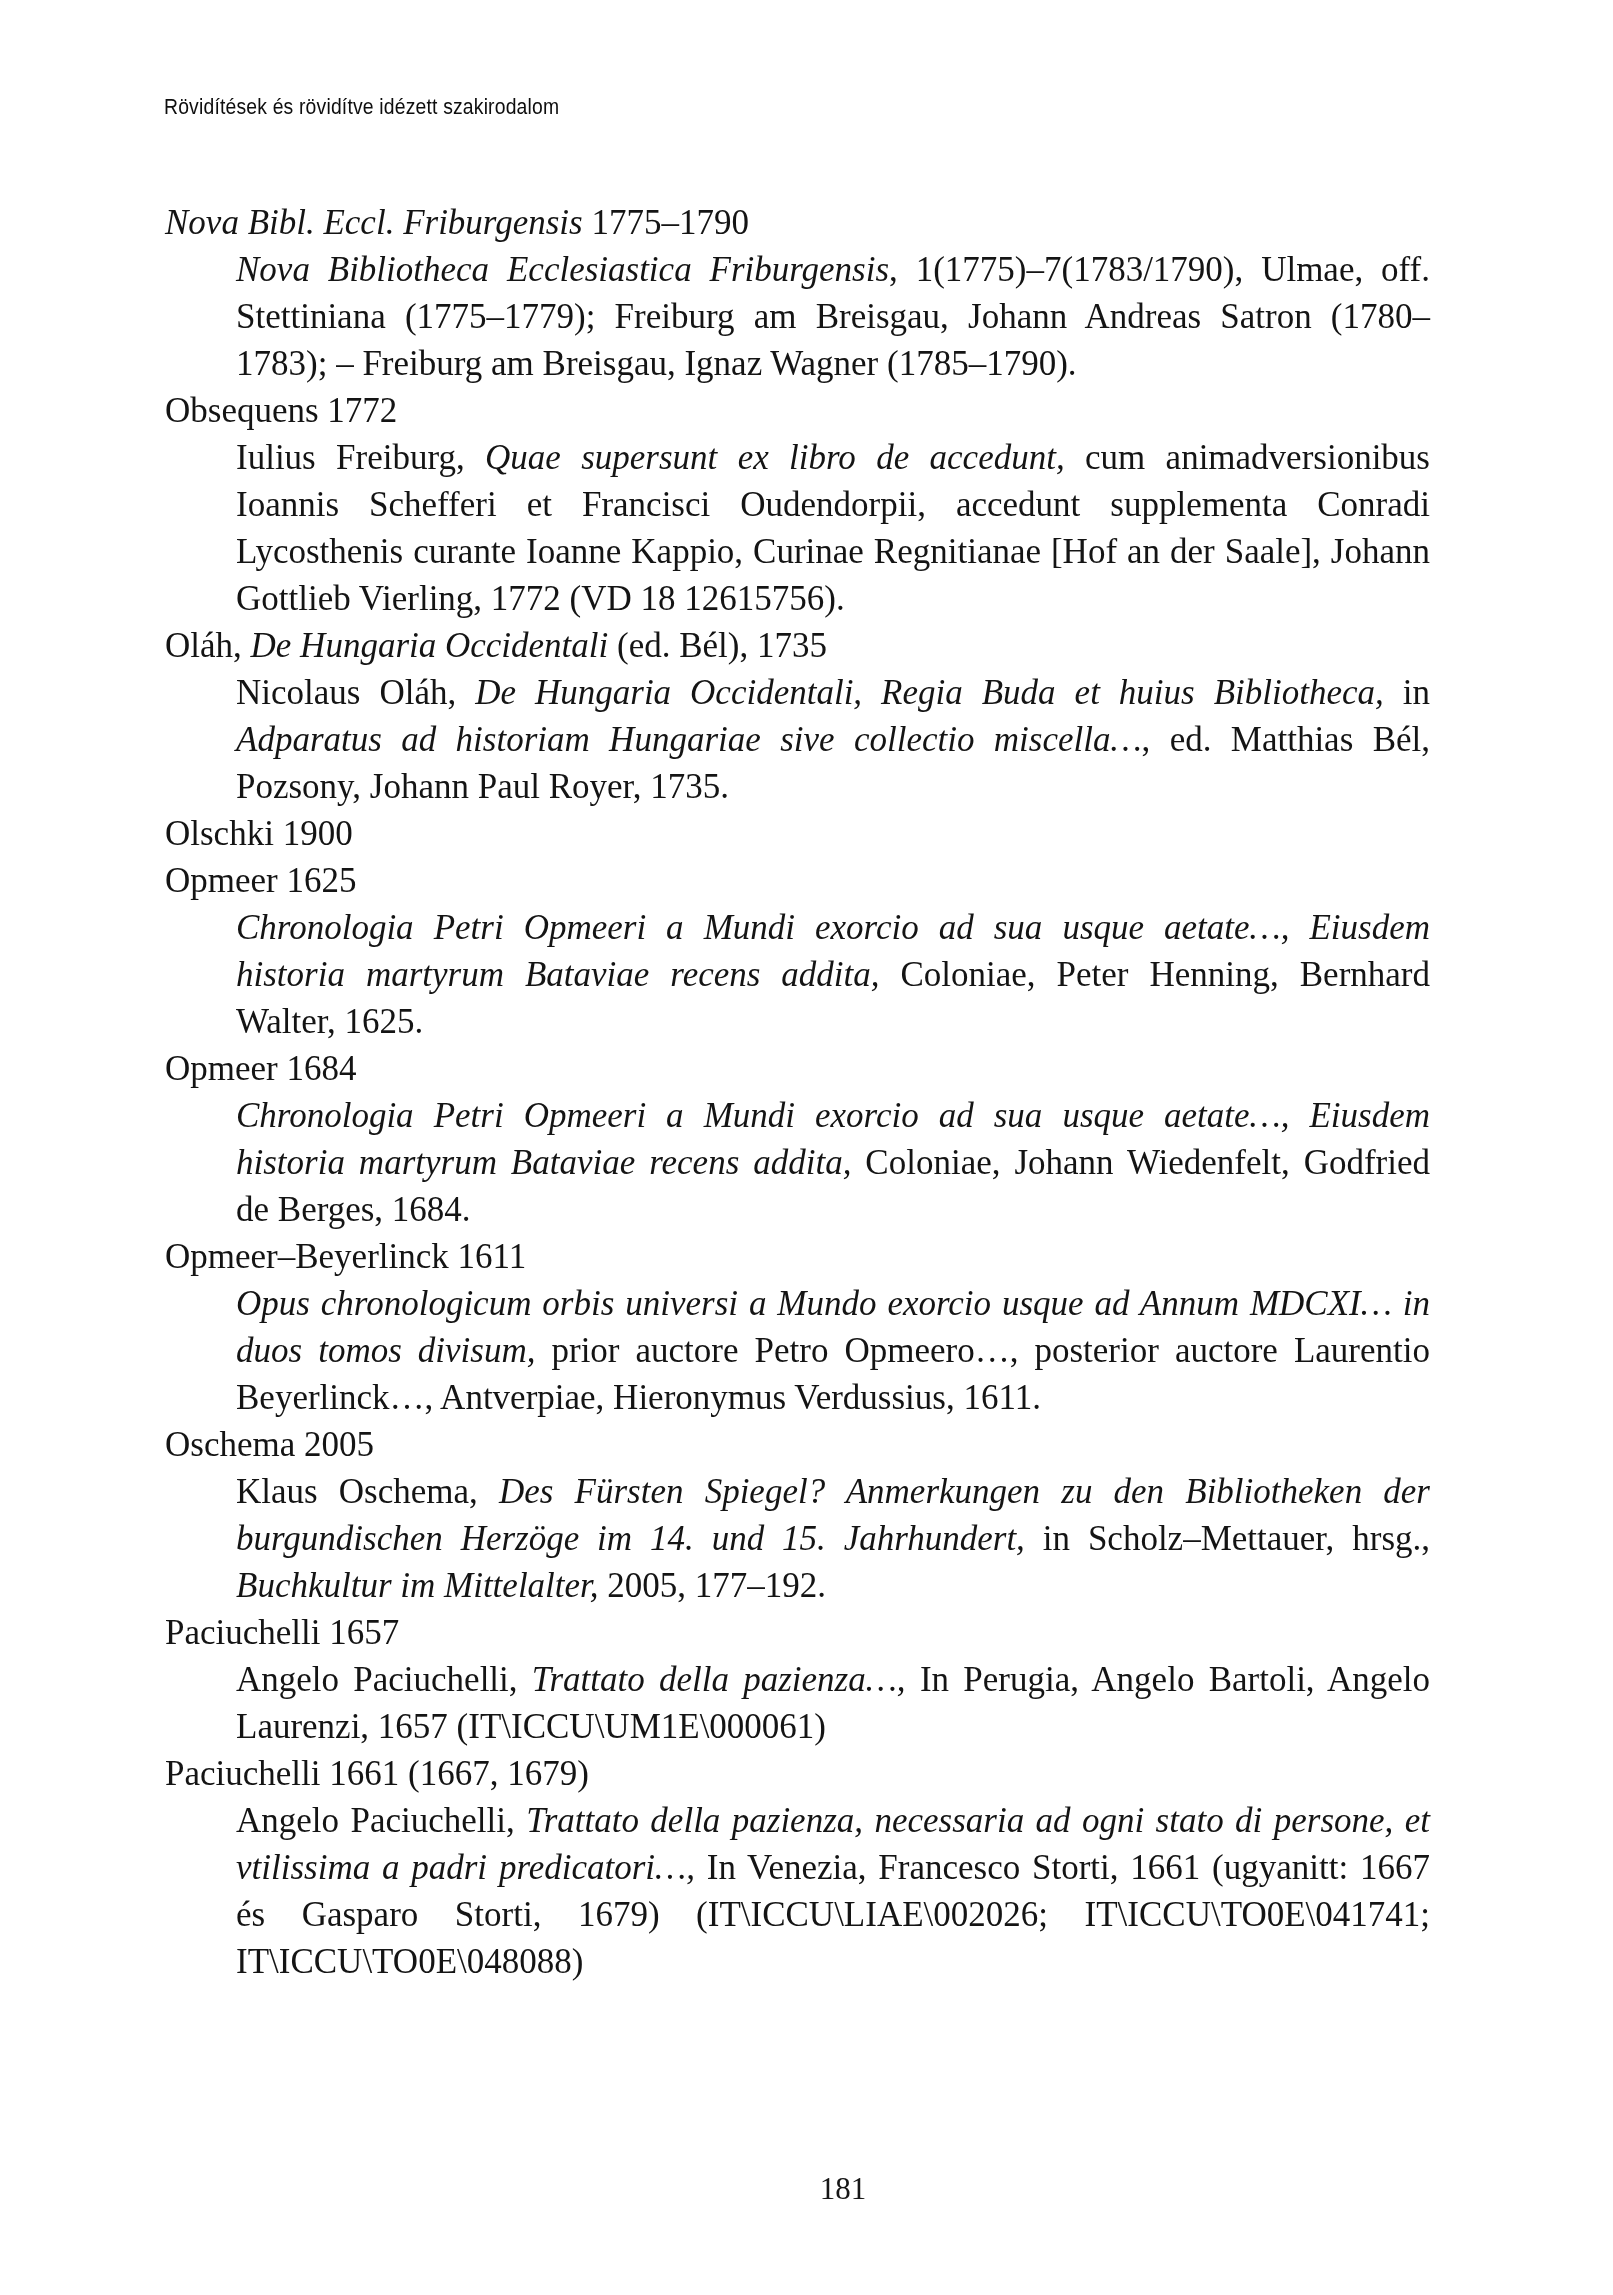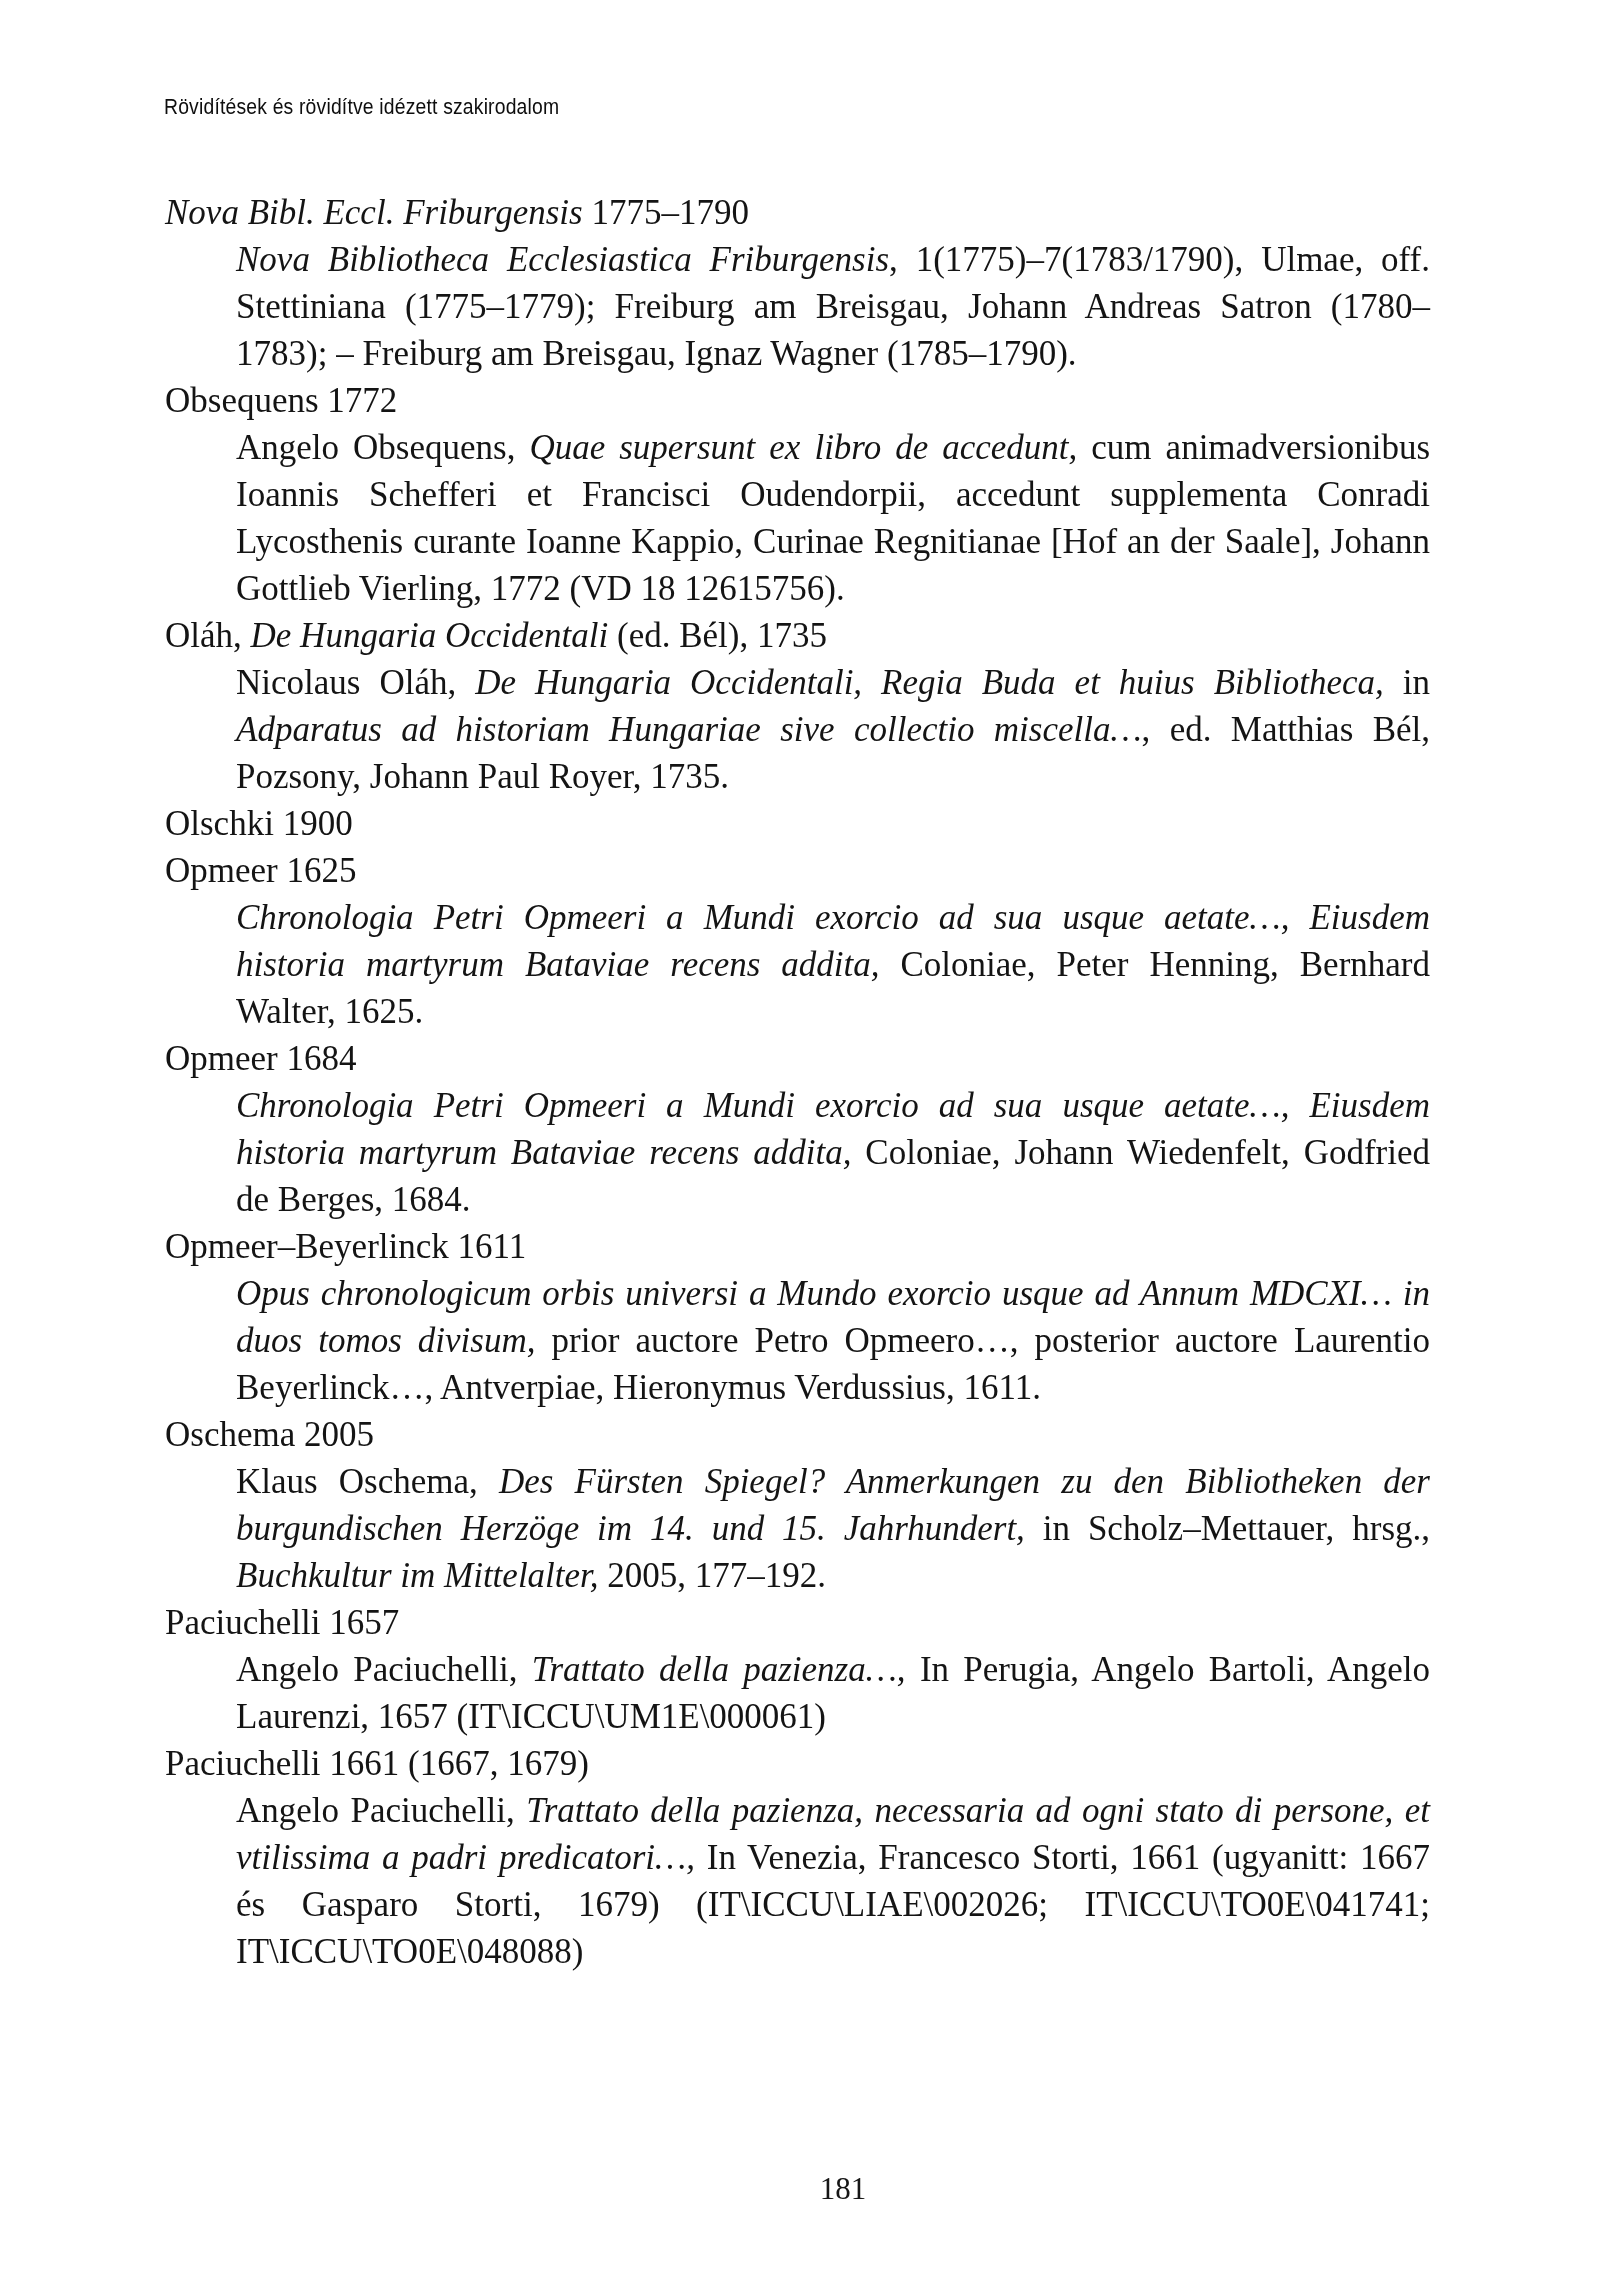--- a/index.html
+++ b/index.html
@@ -21,21 +21,21 @@
     font-weight: 400;
     color: #0e0e0e;
     transform: scaleX(0.88);
     transform-origin: left top;
     white-space: nowrap;
     letter-spacing: 0.2px;
   }
   .bib-list {
     position: absolute;
     left: 165px;
-    top: 189px;
+    top: 199px;
     width: 1281px;
   }
   .entry { margin: 0; }
   .entry-heading {
     margin: 0;
     font-size: 35px;
     line-height: 47px;
     text-align: left;
   }
   .entry-body {
@@ -62,21 +62,21 @@
 
 <div class="running-header">Rövidítések és rövidítve idézett szakirodalom</div>
 
 <div class="bib-list">
     <div class="entry">
       <p class="entry-heading"><span class="it">Nova Bibl. Eccl. Friburgensis </span><span>1775–1790</span></p>
       <p class="entry-body"><span class="it">Nova Bibliotheca Ecclesiastica Friburgensis</span><span>, 1(1775)–7(1783/1790), Ulmae, off. Stettiniana (1775–1779); Freiburg am Breisgau, Johann Andreas Satron (1780–1783); – Freiburg am Breisgau, Ignaz Wagner (1785–1790).</span></p>
     </div>
     <div class="entry">
       <p class="entry-heading"><span>Obsequens 1772</span></p>
-      <p class="entry-body"><span>Angelo Obsequens, </span><span class="it">Quae supersunt ex libro de accedunt,</span><span> cum animadversionibus Ioannis Schefferi et Francisci Oudendorpii, accedunt supplementa Conradi Lycosthenis curante Ioanne Kappio, Curinae Regnitianae [Hof an der Saale], Johann Gottlieb Vierling, 1772 (VD 18 12615756).</span></p>
+      <p class="entry-body"><span>Iulius Freiburg, </span><span class="it">Quae supersunt ex libro de accedunt,</span><span> cum animadversionibus Ioannis Schefferi et Francisci Oudendorpii, accedunt supplementa Conradi Lycosthenis curante Ioanne Kappio, Curinae Regnitianae [Hof an der Saale], Johann Gottlieb Vierling, 1772 (VD 18 12615756).</span></p>
     </div>
     <div class="entry">
       <p class="entry-heading"><span>Oláh, </span><span class="it">De Hungaria Occidentali</span><span> (ed. Bél), 1735</span></p>
       <p class="entry-body"><span>Nicolaus Oláh, </span><span class="it">De Hungaria Occidentali, Regia Buda et huius Bibliotheca,</span><span> in </span><span class="it">Adparatus ad historiam Hungariae sive collectio miscella…</span><span>, ed. Matthias Bél, Pozsony, Johann Paul Royer, 1735.</span></p>
     </div>
     <div class="entry">
       <p class="entry-heading"><span>Olschki 1900</span></p>
     </div>
     <div class="entry">
       <p class="entry-heading"><span>Opmeer 1625</span></p>

